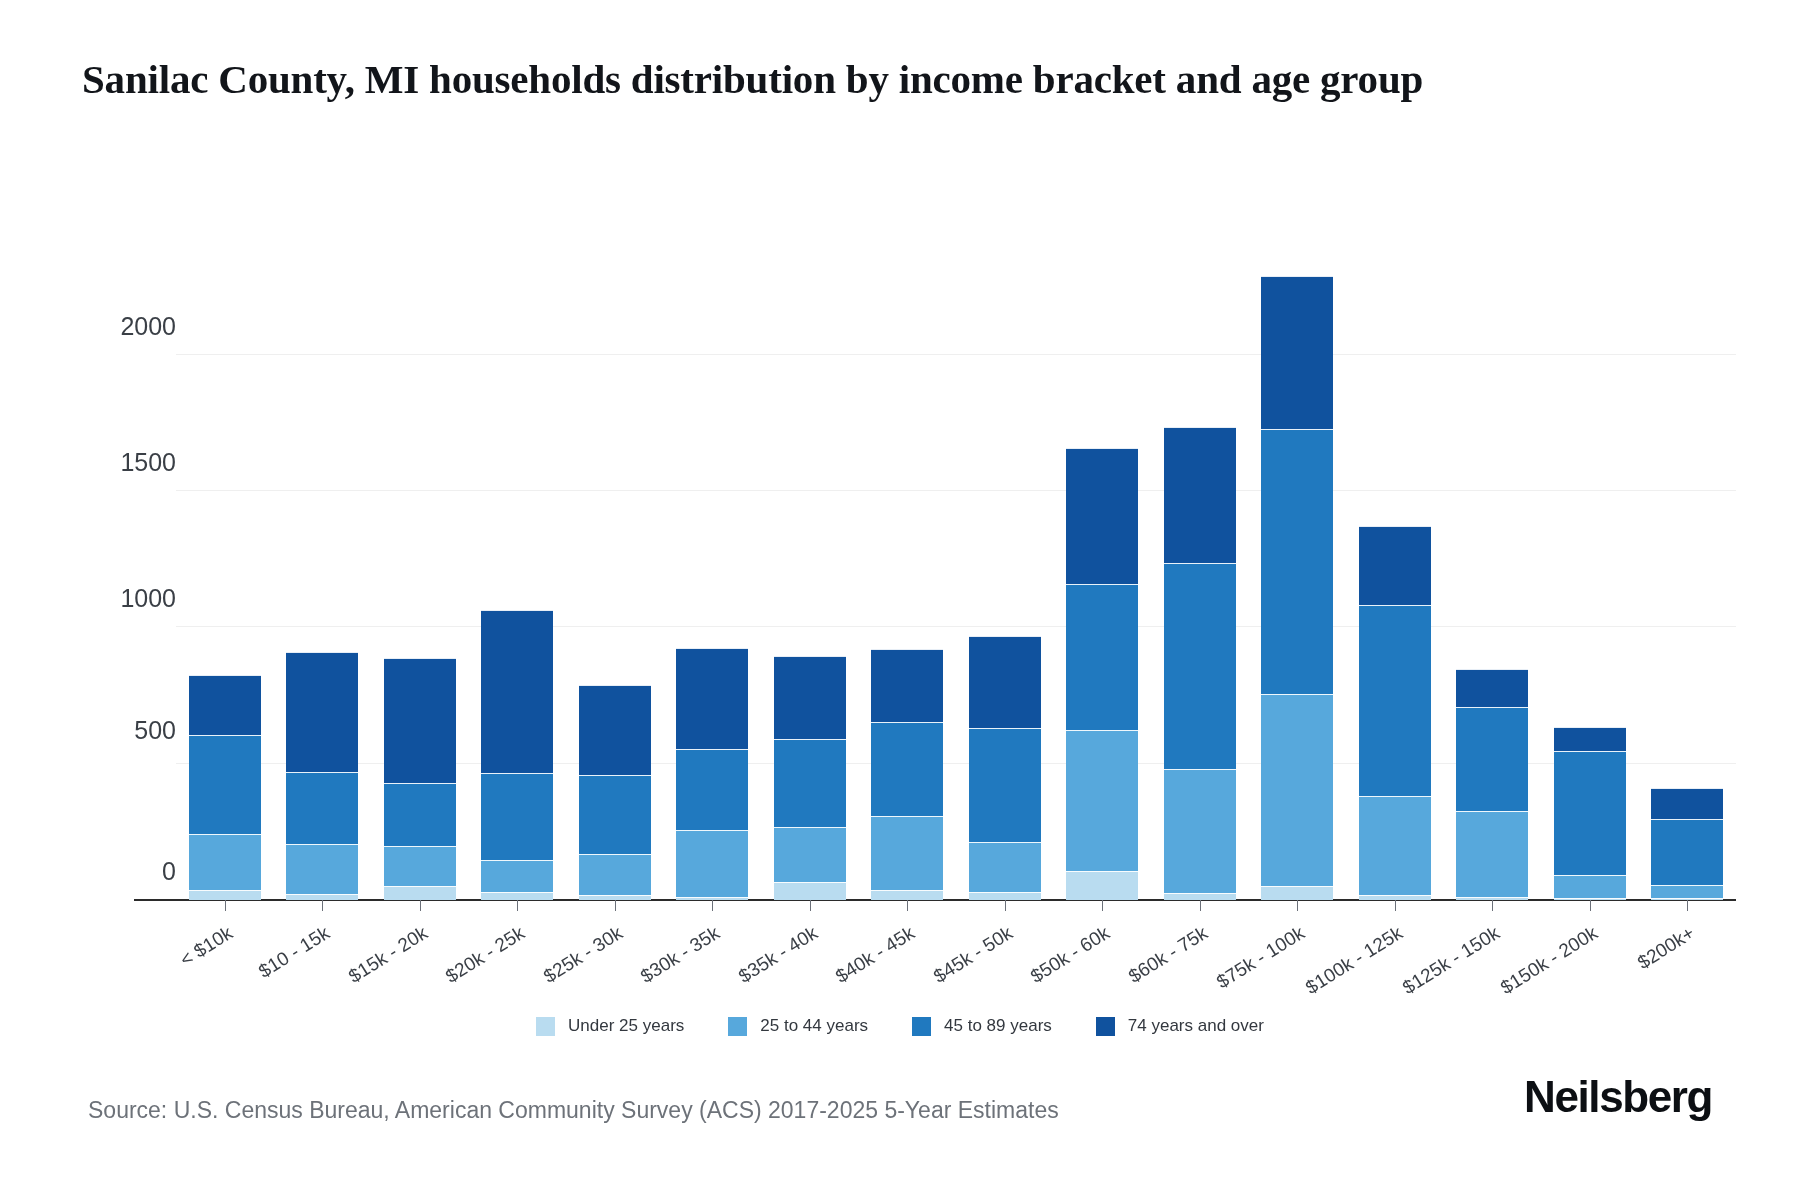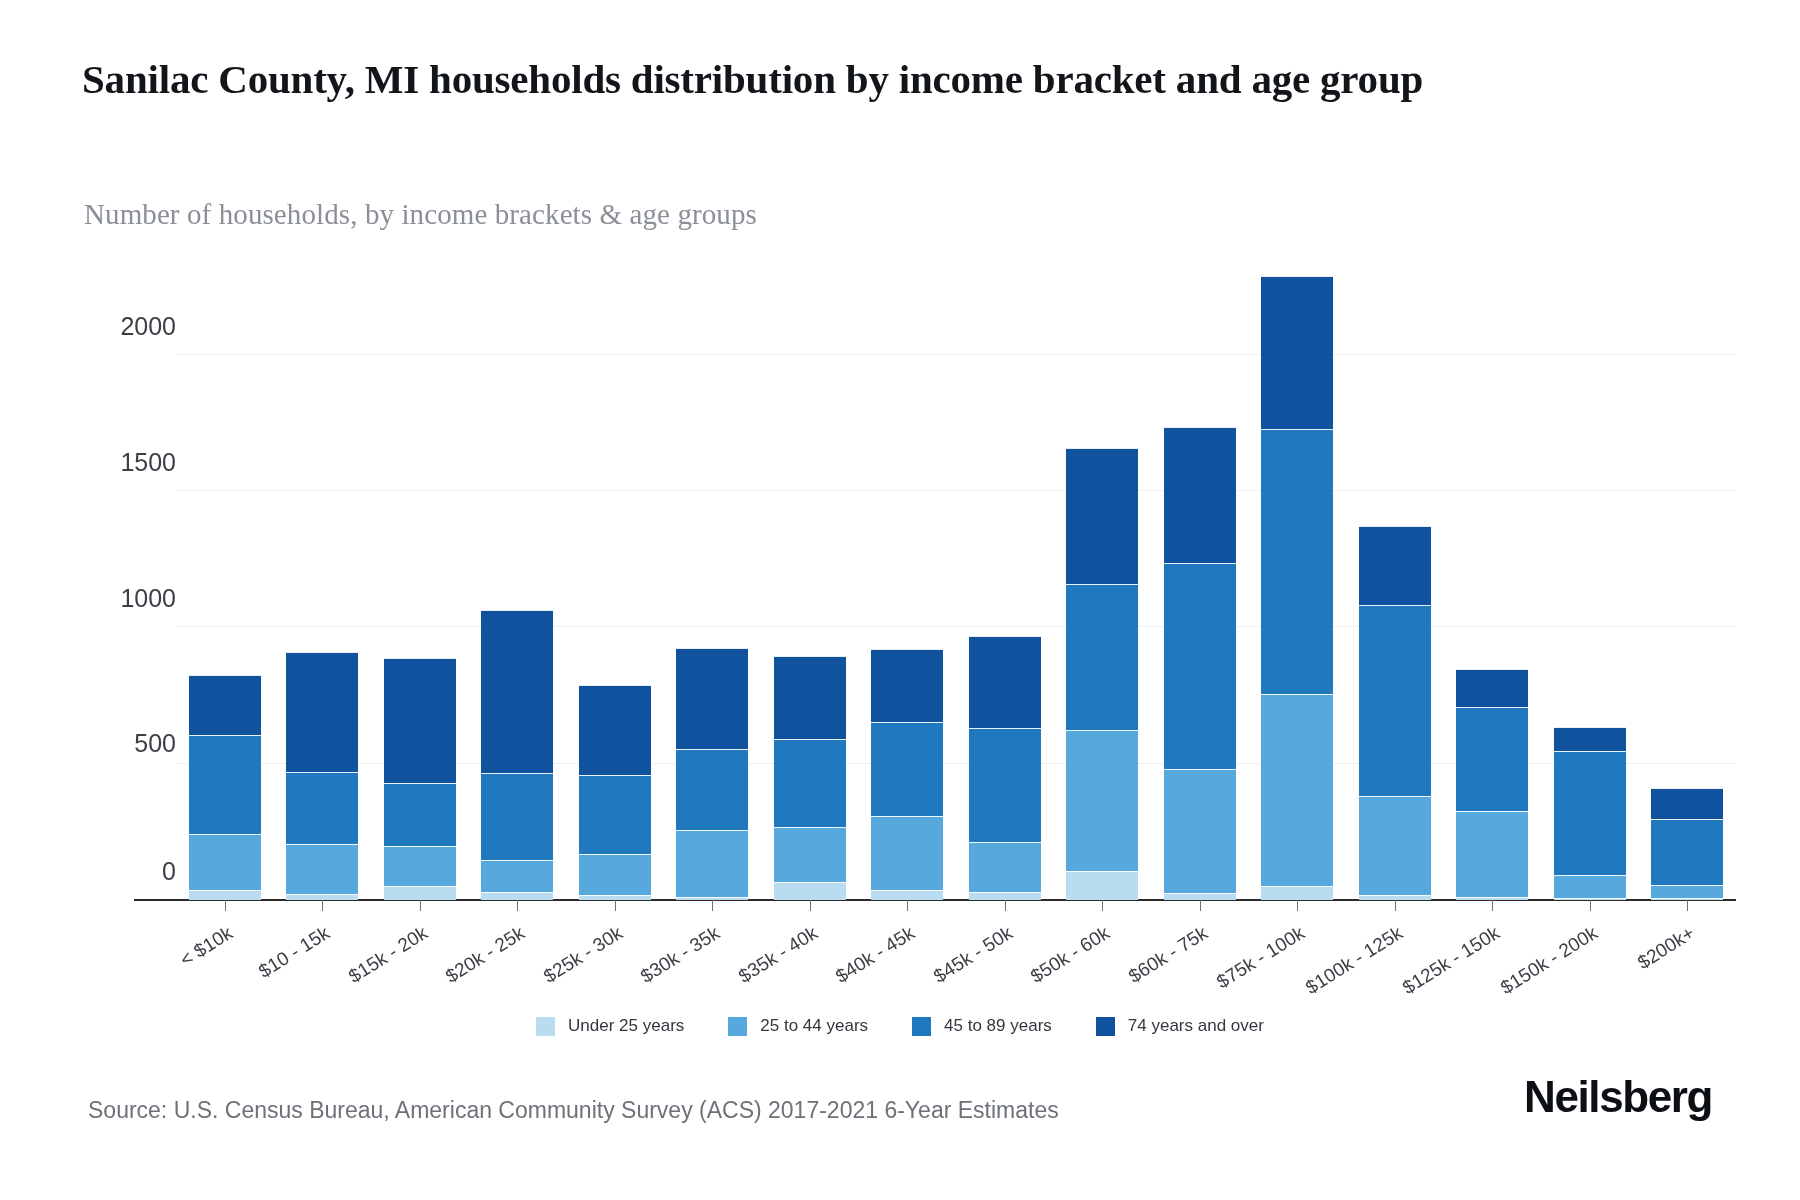--- a/index.html
+++ b/index.html
@@ -110,30 +110,29 @@
     letter-spacing:-1.4px;
     color:#0c0f13;
   }
 </style>
 </head>
 <body>
 
 <div class="page">
 
   <div class="title">Sanilac County, MI households distribution by income bracket and age group</div>
-  <div class="subtitle">Number of households, by income brackets &amp; age groups</div>
 
   <div class="plot">
     <div id="gridlines">
         <div class="gridline" style="bottom: 136.364px;"></div>
         <div class="gridline" style="bottom: 272.727px;"></div>
         <div class="gridline" style="bottom: 409.091px;"></div>
         <div class="gridline" style="bottom: 545.455px;"></div>
         <div class="ytick" style="bottom: 0px;">0</div>
-        <div class="ytick" style="bottom: 128px;">500</div>
+        <div class="ytick" style="bottom: 141px;">500</div>
         <div class="ytick" style="bottom: 272.727px;">1000</div>
         <div class="ytick" style="bottom: 409.091px;">1500</div>
         <div class="ytick" style="bottom: 545.455px;">2000</div>
       </div>
     <div class="axis-zero"></div>
     <div class="bars" id="bars">
         <div class="slot">
           <div class="bar">
             <div class="seg" title="65 years and over: 220" style="height: 60px; background: rgb(16, 82, 158);"></div>
             <div class="seg" title="45 to 64 years: 363" style="height: 99px; background: rgb(32, 121, 191);"></div>
@@ -308,16 +307,16 @@
       <div class="legend-item">
         <span class="swatch" style="background: rgb(32, 121, 191);"></span>
         <span class="legend-label">45 to 89 years</span>
       </div>
       <div class="legend-item">
         <span class="swatch" style="background: rgb(16, 82, 158);"></span>
         <span class="legend-label">74 years and over</span>
       </div>
     </div>
 
-  <div class="source">Source: U.S. Census Bureau, American Community Survey (ACS) 2017-2021 6-Year Estimates</div>
+  <div class="source">Source: U.S. Census Bureau, American Community Survey (ACS) 2017-2025 5-Year Estimates</div>
   <div class="brand">Neilsberg</div>
 
 </div>
 
 </body></html>

